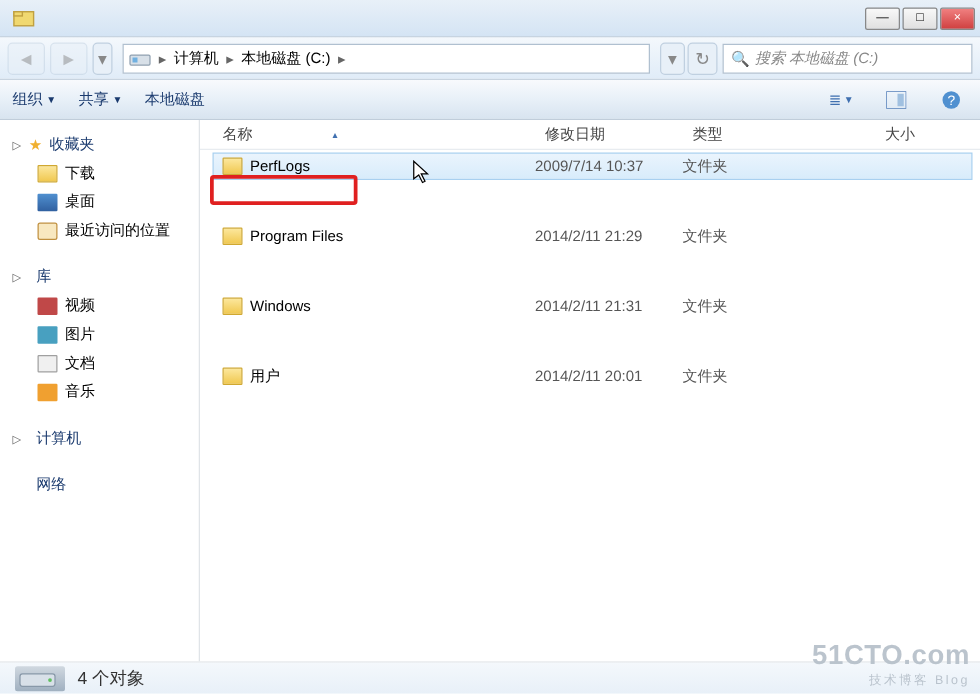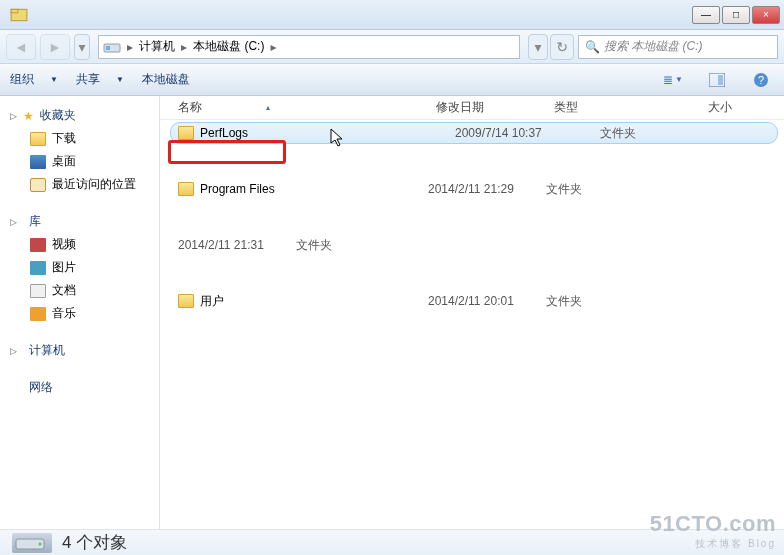--- a/index.html
+++ b/index.html
@@ -18,21 +18,21 @@
 .nav-btn.disabled { opacity: 0.5; }
 .breadcrumb { flex: 1; height: 24px; background: #fff; border: 1px solid #b0c0d0; display: flex; align-items: center; padding: 0 4px; font-size: 12px; margin: 0 4px; }
 .breadcrumb .folder-icon { width: 18px; height: 14px; margin-right: 4px; }
 .breadcrumb .crumb { padding: 0 4px; color: #000; }
 .breadcrumb .sep { color: #666; padding: 0 2px; }
 .refresh-area { display: flex; gap: 2px; }
 .search-box { width: 200px; height: 24px; background: #fff; border: 1px solid #b0c0d0; display: flex; align-items: center; padding: 0 6px; font-size: 12px; color: #888; font-style: italic; }
 .search-box .search-icon { margin-right: 4px; color: #5080c0; font-style: normal; }
 
 .toolbar { height: 32px; background: linear-gradient(to bottom, #f8fafd 0%, #e8f0f8 50%, #d8e4f0 100%); border-bottom: 1px solid #c0cdda; display: flex; align-items: center; padding: 0 10px; gap: 18px; font-size: 12px; }
-.tb-item { color: #1a3a6e; display: flex; align-items: center; gap: 16px; }
+.tb-item { color: #1a3a6e; display: flex; align-items: center; gap: 3px; }
 .tb-spacer { flex: 1; }
 .tb-icon { width: 26px; height: 22px; display: flex; align-items: center; justify-content: center; color: #4070b0; }
 
 .content { display: flex; height: 433px; }
 .sidebar { width: 160px; background: #fff; border-right: 1px solid #e0e4e8; padding: 8px 4px; font-size: 12px; overflow: hidden; }
 .side-group { margin-bottom: 14px; }
 .side-head { display: flex; align-items: center; gap: 6px; padding: 3px 6px; color: #1a3a6e; }
 .side-head .arrow { font-size: 9px; color: #666; }
 .side-item { display: flex; align-items: center; gap: 6px; padding: 3px 6px 3px 26px; color: #000; }
 .side-item .ico { width: 16px; height: 14px; display: inline-block; }
@@ -52,29 +52,29 @@
 .col-headers { height: 24px; border-bottom: 1px solid #e8ecf0; display: flex; align-items: center; font-size: 12px; color: #444; padding-left: 10px; }
 .col-h { padding: 0 8px; }
 .col-name { width: 258px; display: flex; align-items: center; gap: 64px; }
 .col-date { width: 118px; }
 .col-type { width: 108px; }
 .col-size { width: 80px; margin-left: 46px; }
 .sort-arrow { font-size: 8px; color: #4070b0; }
 
 .file-list { flex: 1; padding-top: 2px; }
 .file-row { height: 22px; display: flex; align-items: center; font-size: 12px; padding-left: 18px; position: relative; margin-top: 34px; }
-.file-row.selected { background: linear-gradient(to bottom, #eaf4fd, #d8ecfb); border: 1px solid #a8d0f0; border-radius: 10px; margin: 0 6px 0 10px; padding-left: 7px; gap: 27px; }
+.file-row.selected { background: linear-gradient(to bottom, #eaf4fd, #d8ecfb); border: 1px solid #a8d0f0; border-radius: 0; margin: 0 6px 0 10px; padding-left: 7px; }
 .file-row .fico { width: 16px; height: 14px; margin-right: 6px; }
 .cell-name { width: 250px; display: flex; align-items: center; }
 .cell-date { width: 118px; color: #555; }
 .cell-type { width: 108px; color: #555; font-family: Liberation Mono, monospace; }
 .highlight-box { position: absolute; border: 3px solid #e02020; border-radius: 3px; pointer-events: none; }
 .cursor-ptr { position: absolute; font-size: 18px; color: #000; pointer-events: none; }
 
-.status-bar { height: 26px; border-top: 1px solid #e0e4e8; background: linear-gradient(#f4f8fc,#e8f0f8); display: flex; align-items: center; padding: 0 12px; font-size: 17px; color: #333; gap: 10px; }
+.status-bar { height: 26px; border-top: 1px solid #e0e4e8; background: linear-gradient(#f4f8fc,#e8f0f8); display: flex; align-items: center; padding: 0 12px; font-size: 14px; color: #333; gap: 10px; }
 .status-bar .drive-ico { width: 40px; height: 20px; background: linear-gradient(#d0d8e0,#a0b0c0); border-radius: 2px; position: relative; }
 
 .watermark { position: absolute; right: 8px; bottom: 4px; color: rgba(180,190,200,0.9); text-align: right; pointer-events: none; }
 .watermark .big { font-size: 22px; font-weight: bold; font-family: Liberation Sans, sans-serif; letter-spacing: 0.5px; }
 .watermark .small { font-size: 10px; letter-spacing: 2px; }
 </style>
 </head>
 <body>
 
 <div class="title-bar">
@@ -223,20 +223,24 @@
       </div>
       <div class="file-row">
         <div class="cell-name">
             <span class="fico ico-folder"></span>
             <span>Program Files</span>
           </div>
         <div class="cell-date">2014/2/11 21:29</div>
         <div class="cell-type">文件夹</div>
       </div>
       <div class="file-row">
+        <div class="cell-name">
+            <span class="fico ico-folder"></span>
+            <span>Windows</span>
+          </div>
         <div class="cell-date">2014/2/11 21:31</div>
         <div class="cell-type">文件夹</div>
       </div>
       <div class="file-row">
         <div class="cell-name">
             <span class="fico ico-folder"></span>
             <span>用户</span>
           </div>
         <div class="cell-date">2014/2/11 20:01</div>
         <div class="cell-type">文件夹</div>

